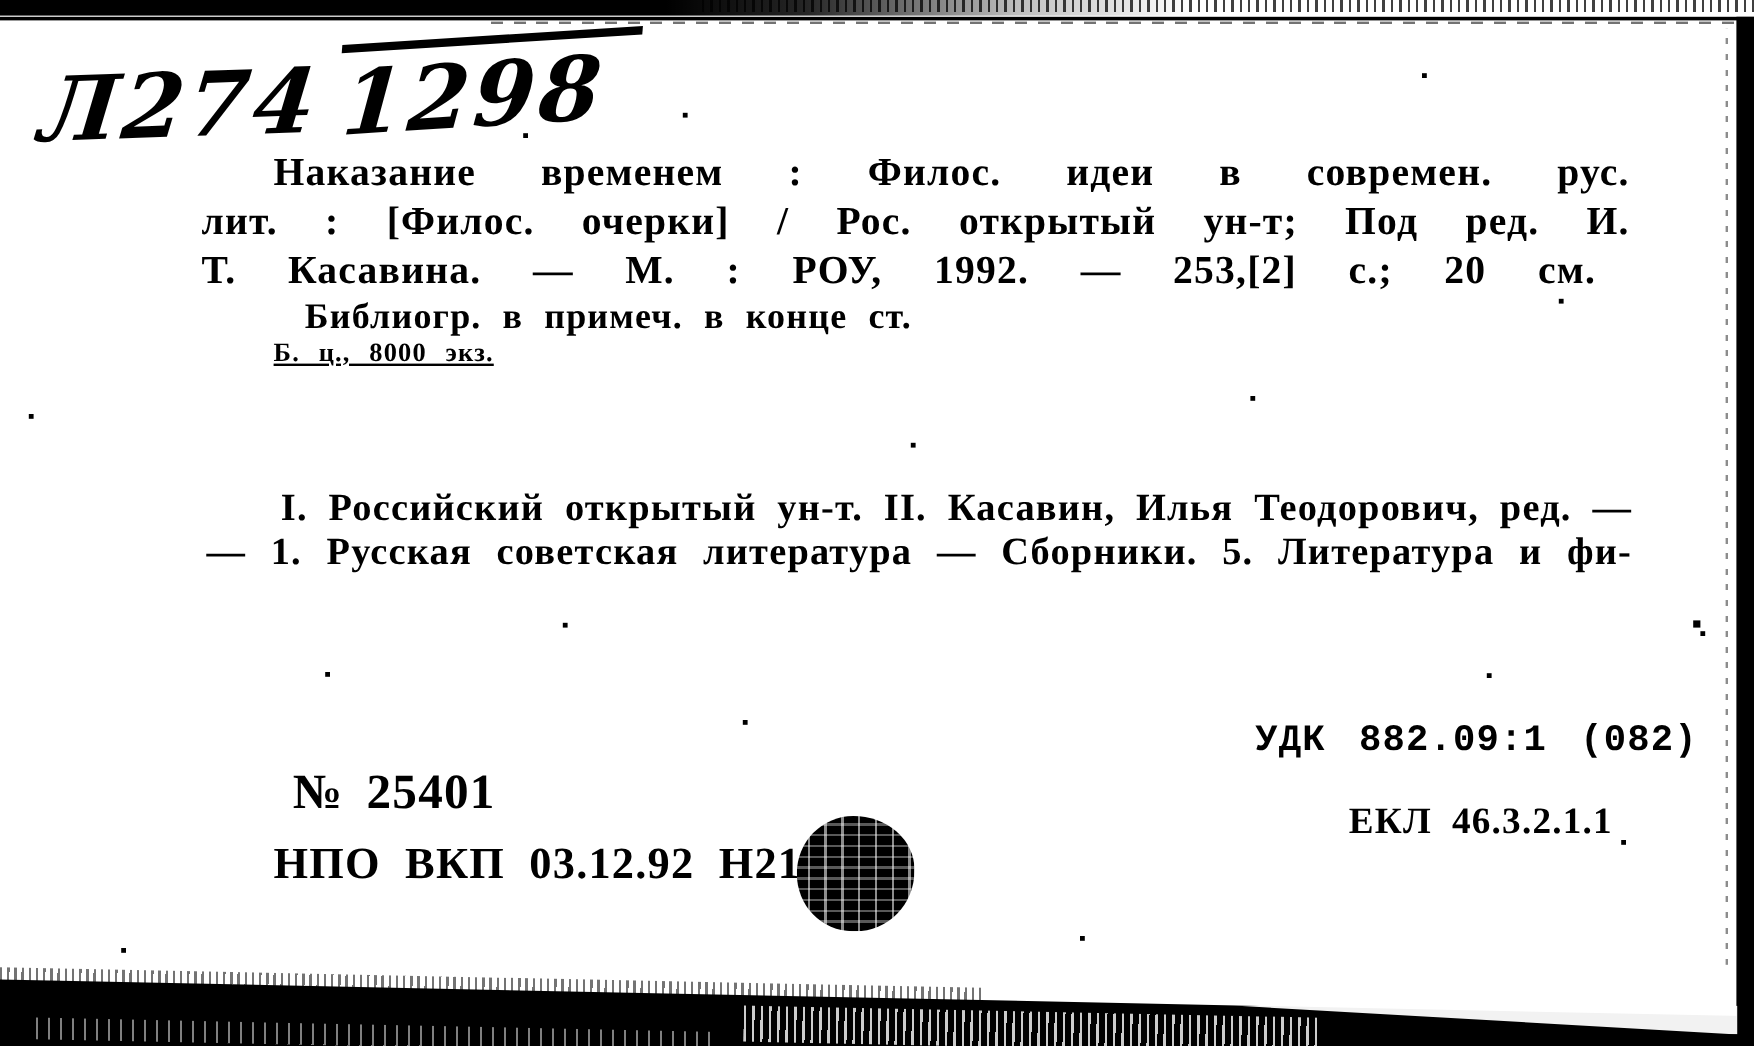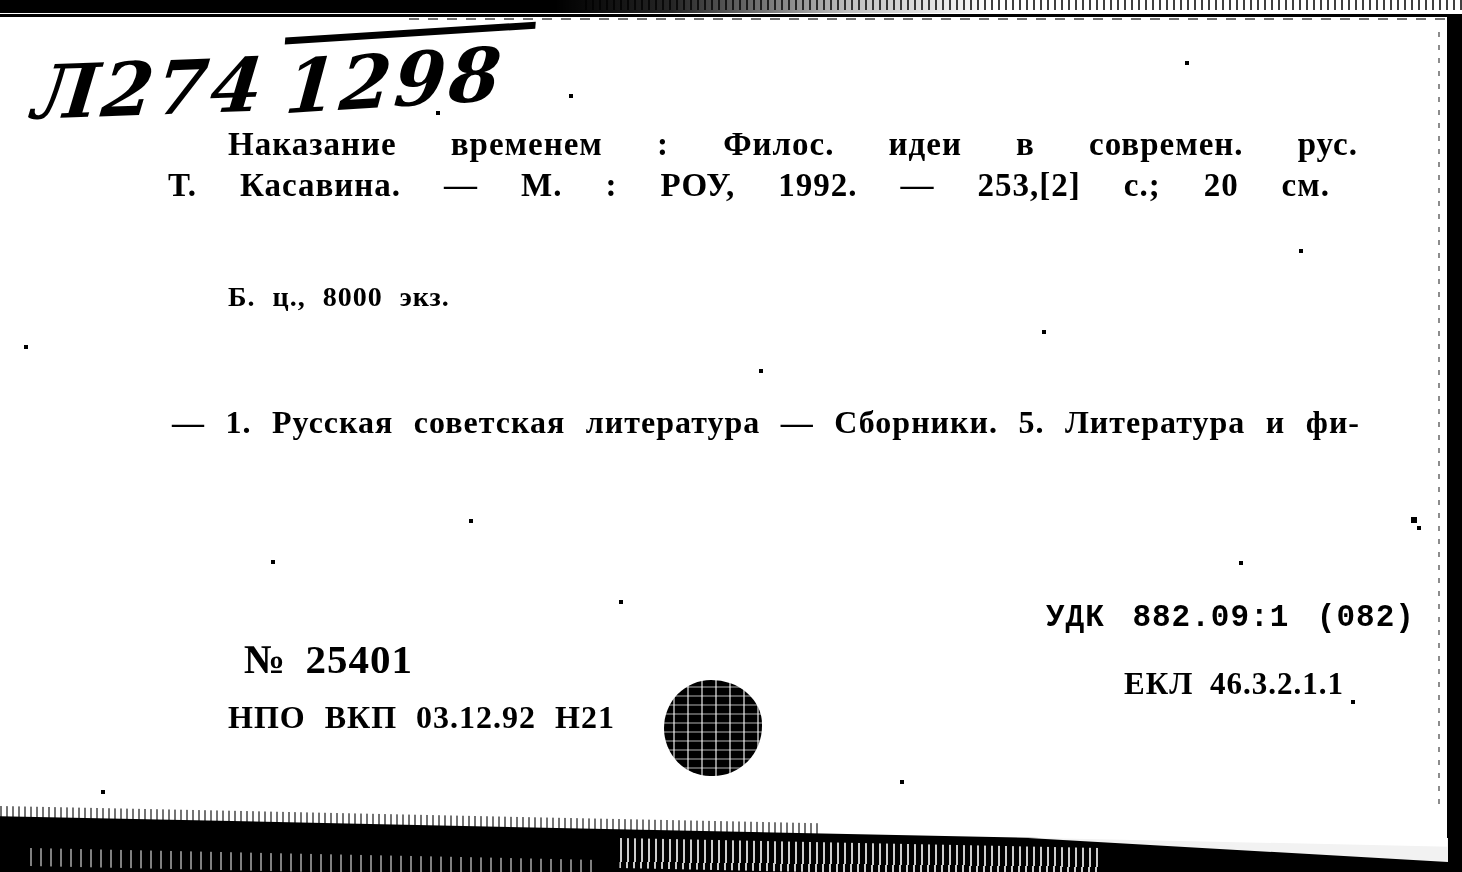--- a/index.html
+++ b/index.html
@@ -21,31 +21,31 @@
   
   .typed{font-weight:bold;letter-spacing:1px;}
   .desc{
     position:absolute;left:168px;top:124px;width:1190px;
     font-size:33px;line-height:41px;
   }
   .jline{text-align:justify;text-align-last:justify;}
   .indent1{padding-left:60px;}
   .desc .l3{width:1162px;}
   .note1{position:absolute;left:254px;top:247px;font-size:30px;word-spacing:9px;}
-  .note2{position:absolute;left:228px;top:281px;font-size:28px;word-spacing:9px;}
+  .note2{position:absolute;left:228px;top:281px;font-size:22px;word-spacing:9px;text-decoration:underline;}
   .tracings{
     position:absolute;left:172px;top:404px;width:1188px;
     font-size:32px;line-height:37px;
   }
   .tracings .t1{padding-left:62px;}
   .udc{position:absolute;left:1046px;top:600px;font-size:31px;word-spacing:8px;font-family:Liberation Mono, monospace;}
   .ekl{position:absolute;left:1124px;top:666px;font-size:31px;word-spacing:8px;}
   .accno{position:absolute;left:244px;top:635px;font-size:41px;word-spacing:8px;}
   .orderline{position:absolute;left:152px;top:668px;font-size:31px;word-spacing:10px;}
-  .printline{position:absolute;left:228px;top:699px;font-size:32px;word-spacing:10px;}
+  .printline{position:absolute;left:228px;top:699px;font-size:37px;word-spacing:10px;}
   
   .stamp{
     position:absolute;left:664px;top:680px;width:98px;height:96px;
     border-radius:48% 52% 50% 47% / 50% 46% 52% 50%;
     background:
       repeating-linear-gradient(90deg,transparent 0 9px,rgba(255,255,255,.55) 9px 11px,transparent 11px 14px),
       repeating-linear-gradient(0deg,transparent 0 7px,rgba(255,255,255,.35) 7px 9px),
       #000;
   }
   
@@ -99,26 +99,29 @@
   <div class="art bottom-streak2"></div>
   <div class="art bottom-white-wedge"></div>
   <div class="art specks"></div>
 
   <div class="handwriting">
     <span class="part1">Л274</span><span class="part2">1298</span>
   </div>
 
   <div class="desc typed">
     <div class="jline indent1 l1">Наказание временем : Филос. идеи в современ. рус.</div>
+    <div class="jline l2">лит. : [Филос. очерки] / Рос. открытый ун-т; Под ред. И.</div>
     <div class="jline l3">Т. Касавина. — М. : РОУ, 1992. — 253,[2] с.; 20 см.</div>
   </div>
 
+  <div class="note1 typed">Библиогр. в примеч. в конце ст.</div>
   <div class="note2 typed">Б. ц., 8000 экз.</div>
 
   <div class="tracings typed">
+    <div class="jline t1">I. Российский открытый ун-т. II. Касавин, Илья Теодорович, ред. —</div>
     <div class="jline t2">— 1. Русская советская литература — Сборники. 5. Литература и фи-</div>
   </div>
 
   <div class="udc typed">УДК 882.09:1 (082)</div>
   <div class="ekl typed">ЕКЛ 46.3.2.1.1</div>
 
   <div class="accno typed">№ 25401</div>
   <div class="printline typed">НПО ВКП 03.12.92 Н21</div>
 
   <div class="stamp"></div>

